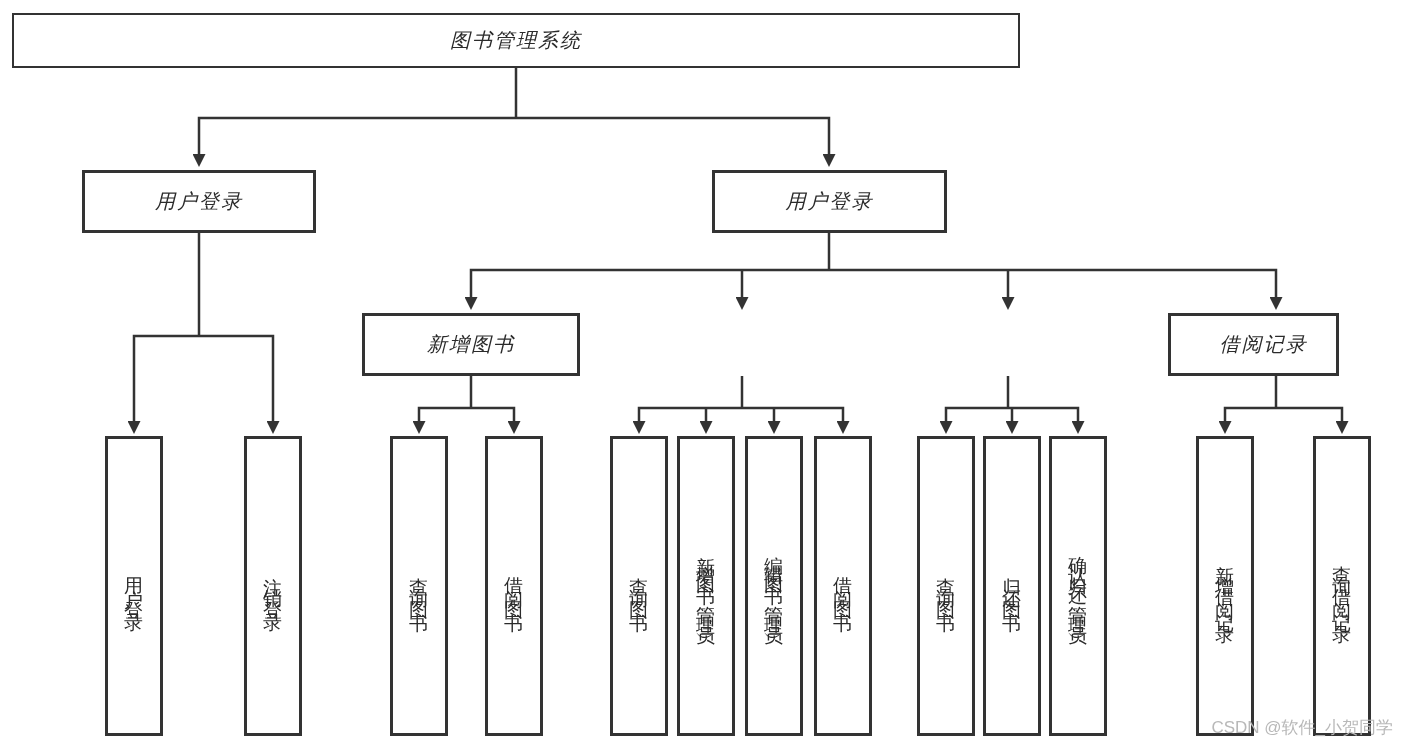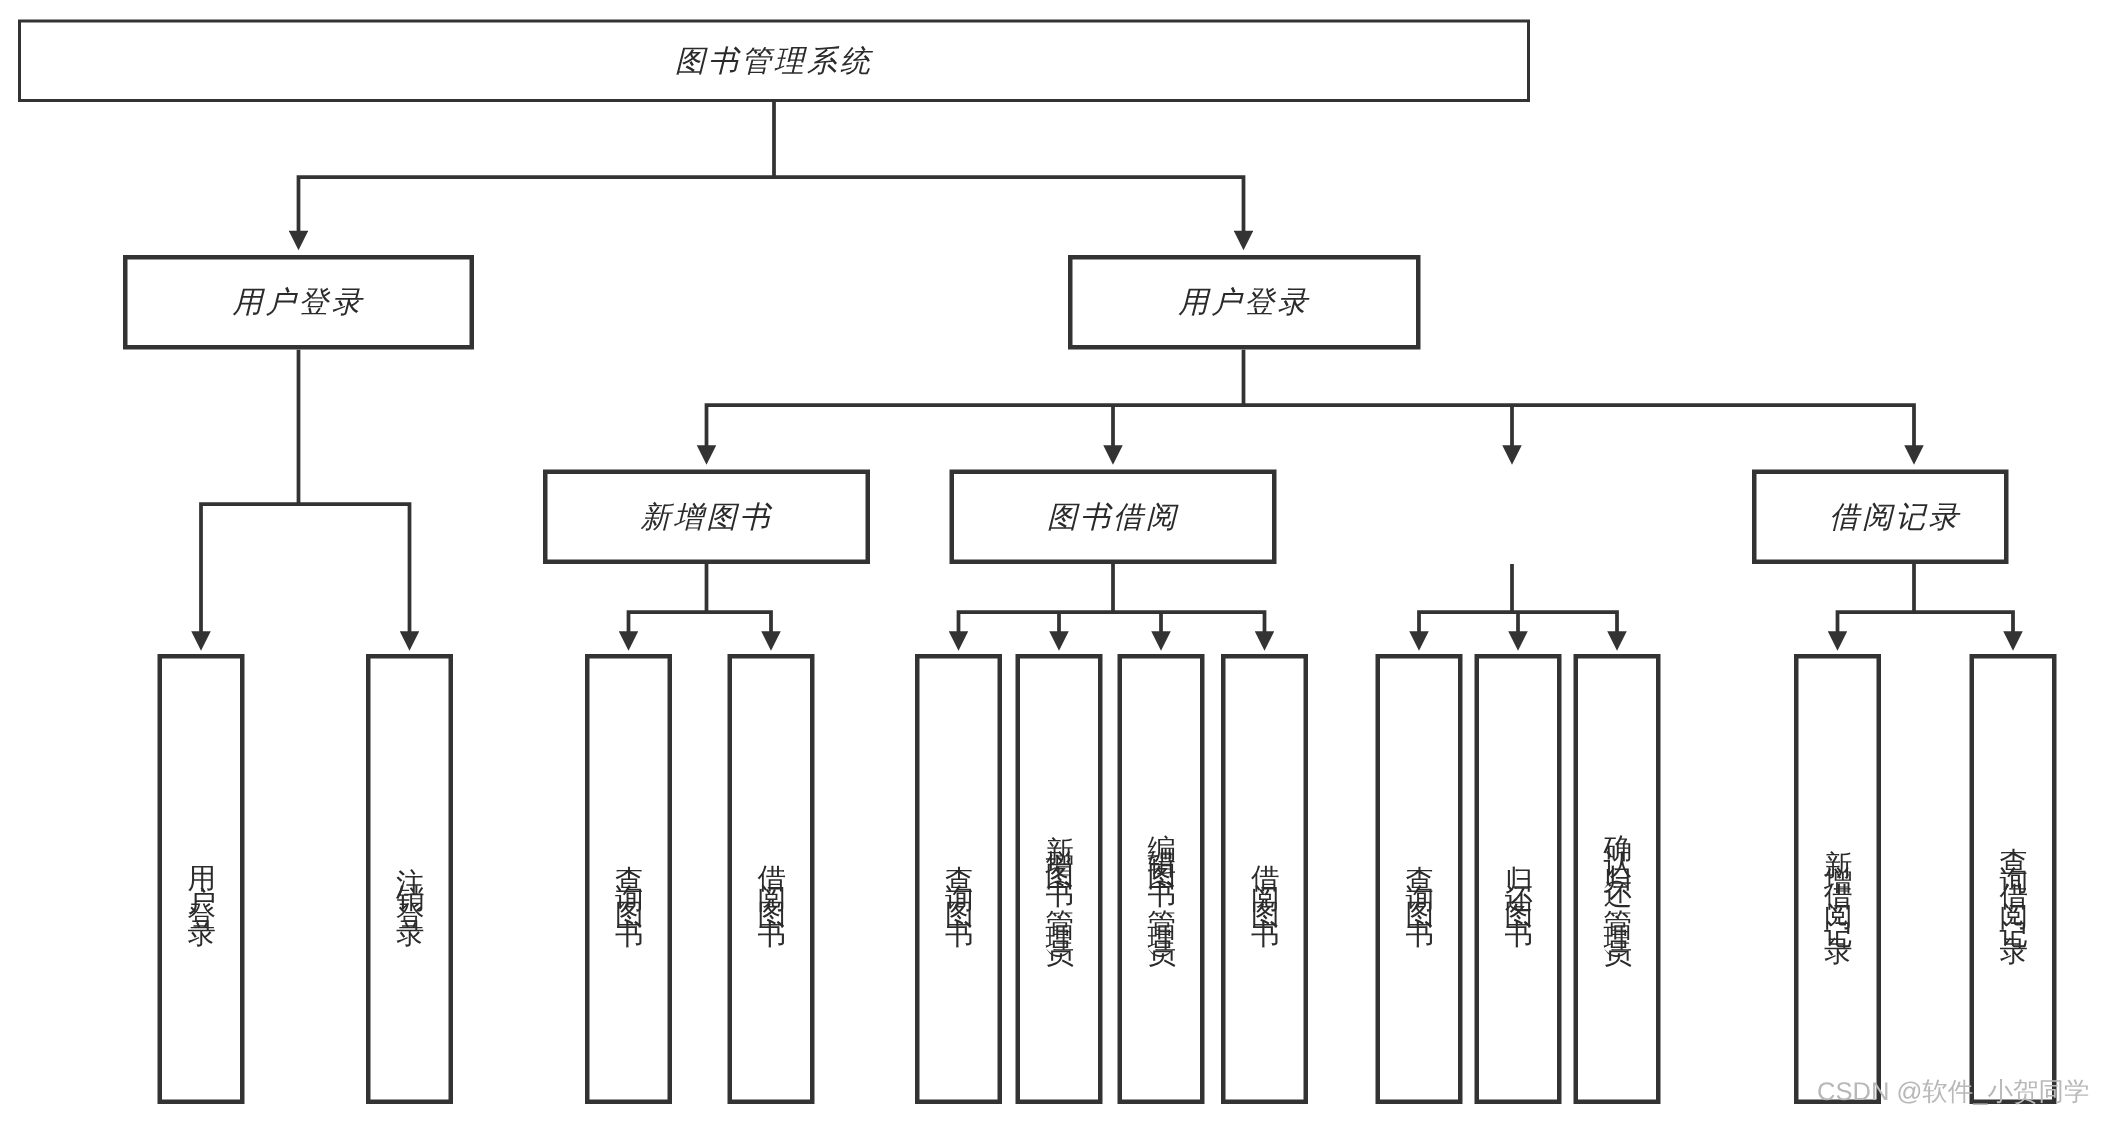--- a/index.html
+++ b/index.html
@@ -114,23 +114,20 @@
   <div class="hnode" style="left:82px; top:170px; width:234px; height:63px;">
     <span>用户登录</span>
   </div>
   <div class="hnode" style="left:712px; top:170px; width:235px; height:63px;">
     <span>用户登录</span>
   </div>
 
   <div class="hnode" style="left:362px; top:313px; width:218px; height:63px;">
     <span>新增图书</span>
   </div>
-  <div class="hnode" style="left:633px; top:313px; width:218px; height:63px;">
-    <span>图书借阅</span>
-  </div>
   <div class="hnode" style="left:1168px; top:313px; width:171px; height:63px;padding-left:20px;">
     <span>借阅记录</span>
   </div>
 
   <div class="leaf" style="left:105px;">
     <span class="vtext">用户登录</span>
   </div>
   <div class="leaf" style="left:244px;">
     <span class="vtext">注销登录</span>
   </div>

